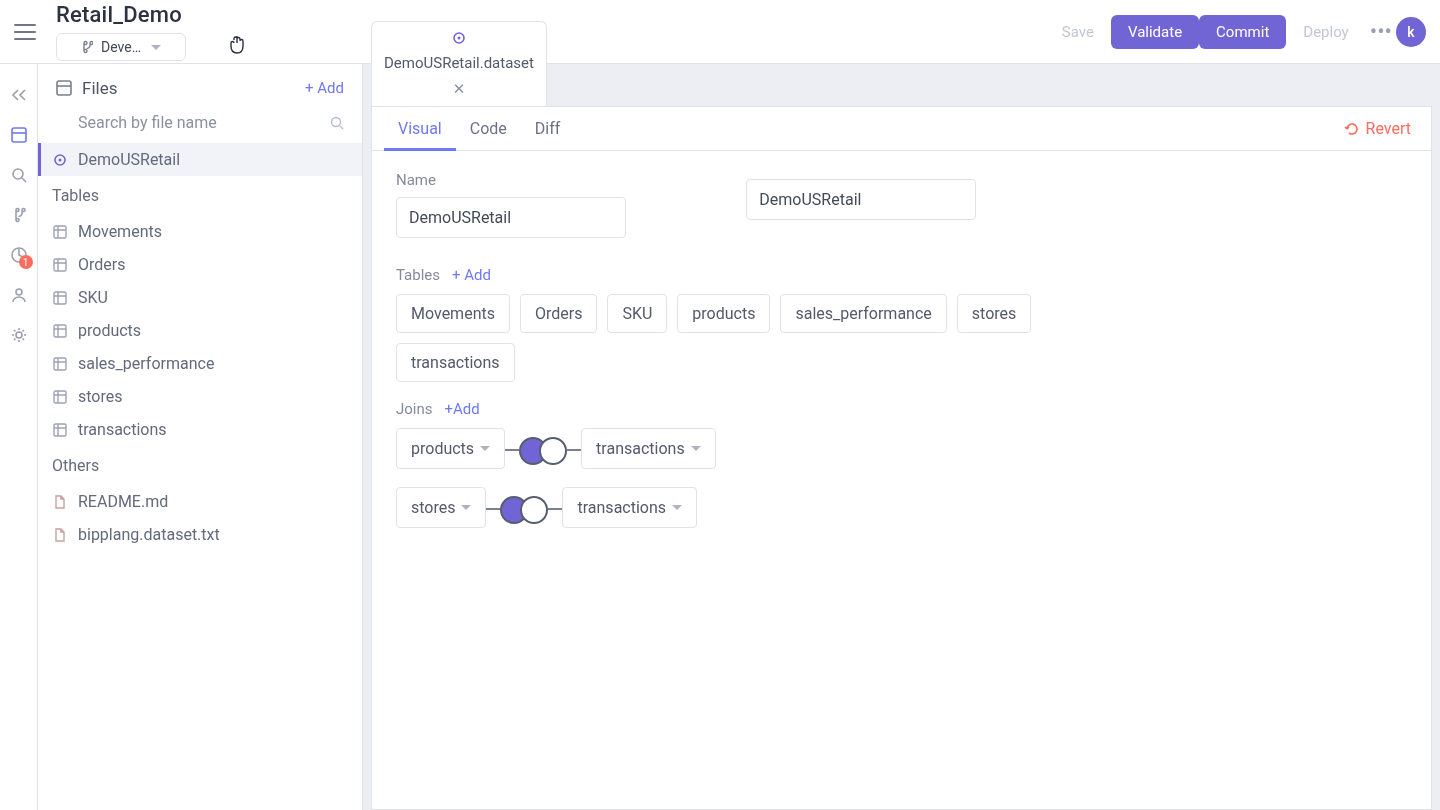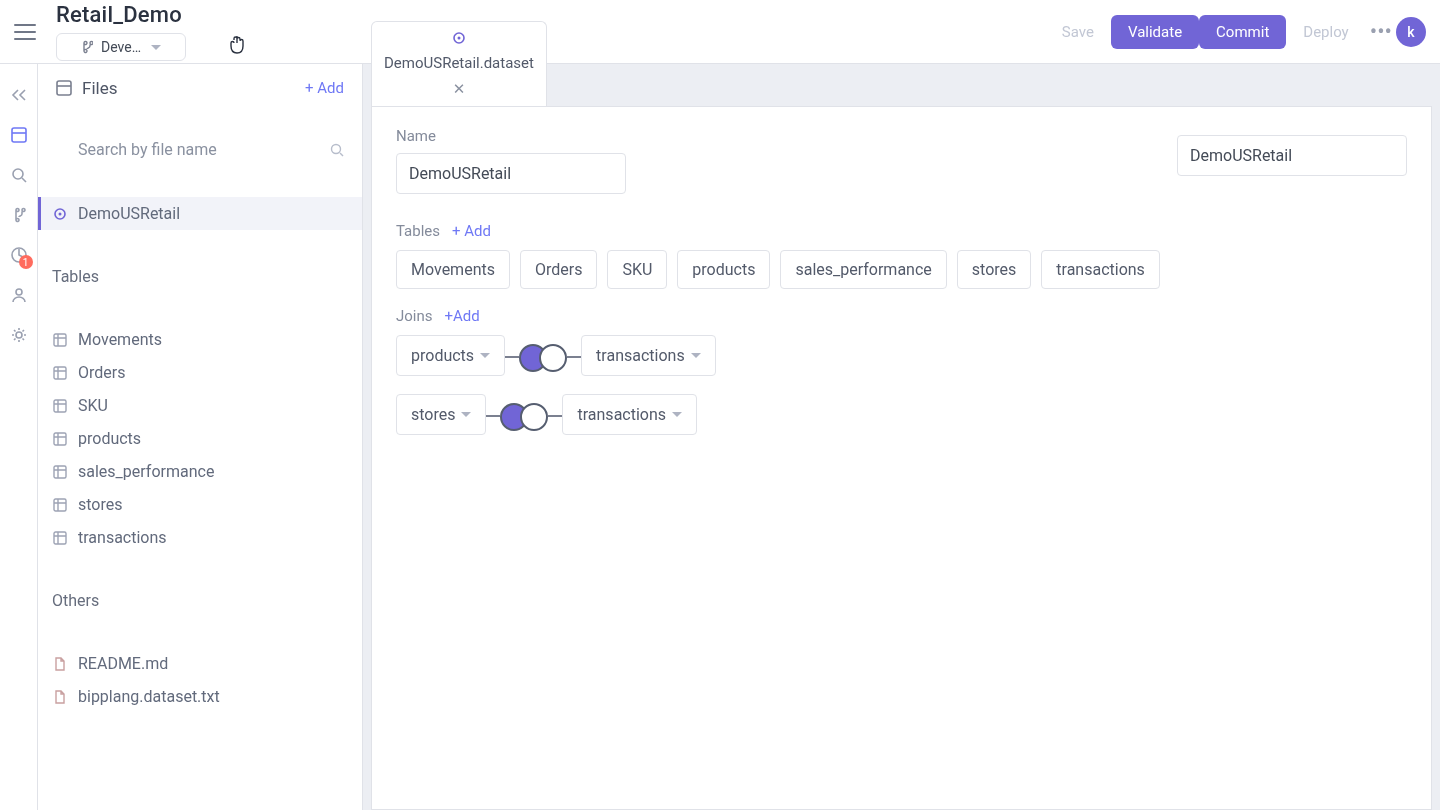--- a/index.html
+++ b/index.html
@@ -36,21 +36,21 @@
   
   .body{flex:1;display:flex;min-height:0;background:var(--bg-strip);}
 
   
   .rail{width:38px;background:#fff;border-right:1px solid var(--border);display:flex;flex-direction:column;align-items:center;padding-top:20px;gap:18px;}
   .rail-btn{width:22px;height:22px;display:flex;align-items:center;justify-content:center;color:#9aa0b0;cursor:pointer;position:relative;}
   .rail-btn.active{color:#6f78f5;}
   .badge-dot{position:absolute;right:-3px;bottom:-3px;width:14px;height:14px;border-radius:50%;background:var(--red);color:#fff;font-size:10px;display:flex;align-items:center;justify-content:center;}
 
   
-  .files{width:325px;background:#fff;border-right:1px solid var(--border);display:flex;flex-direction:column;gap:27px;}
+  .files{width:325px;background:#fff;border-right:1px solid var(--border);display:flex;flex-direction:column;}
   .files-head{display:flex;align-items:center;padding:14px 18px;gap:10px;}
   .files-head .label{font-size:17px;color:#4e5565;}
   .files-head .add{margin-left:auto;color:var(--blue-icon);font-size:15px;cursor:pointer;}
   .search-row{display:flex;align-items:center;padding:0 18px 10px;}
   .search-input{flex:1;border:none;outline:none;font-size:16px;color:var(--text-light);background:transparent;margin-left:20px;}
   .search-input::placeholder{color:var(--text-light);}
   .search-ico{color:#b7bdcb;}
 
   .section-head{padding:10px 14px;font-size:16px;color:#666d7d;background:#fff;}
 
@@ -64,21 +64,21 @@
   .tabstrip{display:flex;align-items:flex-end;height:34px;}
   .filetab{display:flex;align-items:center;gap:8px;background:#fff;border:1px solid var(--border);border-bottom:none;border-radius:6px 6px 0 0;padding:8px 12px;font-size:15px;color:#535a6a;flex-direction:column;}
   .filetab .x{color:#8a91a0;cursor:pointer;}
   .editor{flex:1;background:#fff;border:1px solid var(--border);border-top-left-radius:0;padding:0;display:flex;flex-direction:column;}
   .subtabs{display:flex;align-items:center;padding:0 12px;border-bottom:1px solid var(--border);}
   .subtab{padding:12px 14px;font-size:16px;color:#6b7284;cursor:pointer;}
   .subtab.active{color:var(--blue-icon);position:relative;}
   .subtab.active::after{content:"";position:absolute;left:0;right:0;bottom:-1px;height:3px;background:var(--blue-icon);}
   .revert{margin-left:auto;display:flex;align-items:center;gap:6px;color:var(--red);font-size:16px;cursor:pointer;padding-right:8px;}
 
-  .form{padding:20px 24px;display:grid;grid-template-columns:1fr;column-gap:40px;row-gap:6px;align-content:start;}
+  .form{padding:20px 24px;display:grid;grid-template-columns:1fr 1fr 1fr;column-gap:40px;row-gap:6px;align-content:start;}
   .fld-label{font-size:15px;color:#848b9b;}
   .fld-input{width:230px;border:1px solid var(--border);border-radius:4px;padding:10px 12px;font-size:16px;color:var(--text);outline:none;margin-top:8px;margin-bottom:16px;}
 
   .span2{grid-column:1 / span 2;}
 
   .small-head{display:flex;align-items:center;gap:12px;font-size:15px;color:#848b9b;margin-top:6px;margin-bottom:10px;}
   .small-head .add{color:var(--blue-icon);cursor:pointer;}
 
   .chips-row{display:flex;flex-wrap:wrap;gap:10px;margin-bottom:18px;}
   .chip{border:1px solid var(--border);border-radius:4px;padding:9px 14px;font-size:16px;color:#535a6a;cursor:pointer;}
@@ -308,20 +308,31 @@
               <circle cx="7" cy="7" r="5" fill="none" stroke="currentColor" stroke-width="1.6"></circle>
               <circle cx="7" cy="7" r="1.5" fill="currentColor"></circle>
             </svg>
         </span>
         <span>DemoUSRetail.dataset</span>
         <span class="x">✕</span>
       </div>
     </div>
 
     <div class="editor">
+      <div class="subtabs">
+        <div class="subtab active">Visual</div>
+        <div class="subtab">Code</div>
+        <div class="subtab">Diff</div>
+        <div class="revert">
+          <svg width="16" height="16">
+              <path fill="none" stroke="#ff6b5e" stroke-width="1.6" d="M3 8a5 5 0 1 1 2 4M3 8l-2-2M3 8l2-2"></path>
+            </svg>
+          <span>Revert</span>
+        </div>
+      </div>
 
       <div class="form">
         <div>
           <div class="fld-label">Name</div>
           <input class="fld-input" value="DemoUSRetail" style="">
         </div>
         <div>
           <input class="fld-input" value="DemoUSRetail" style="">
         </div>
 

